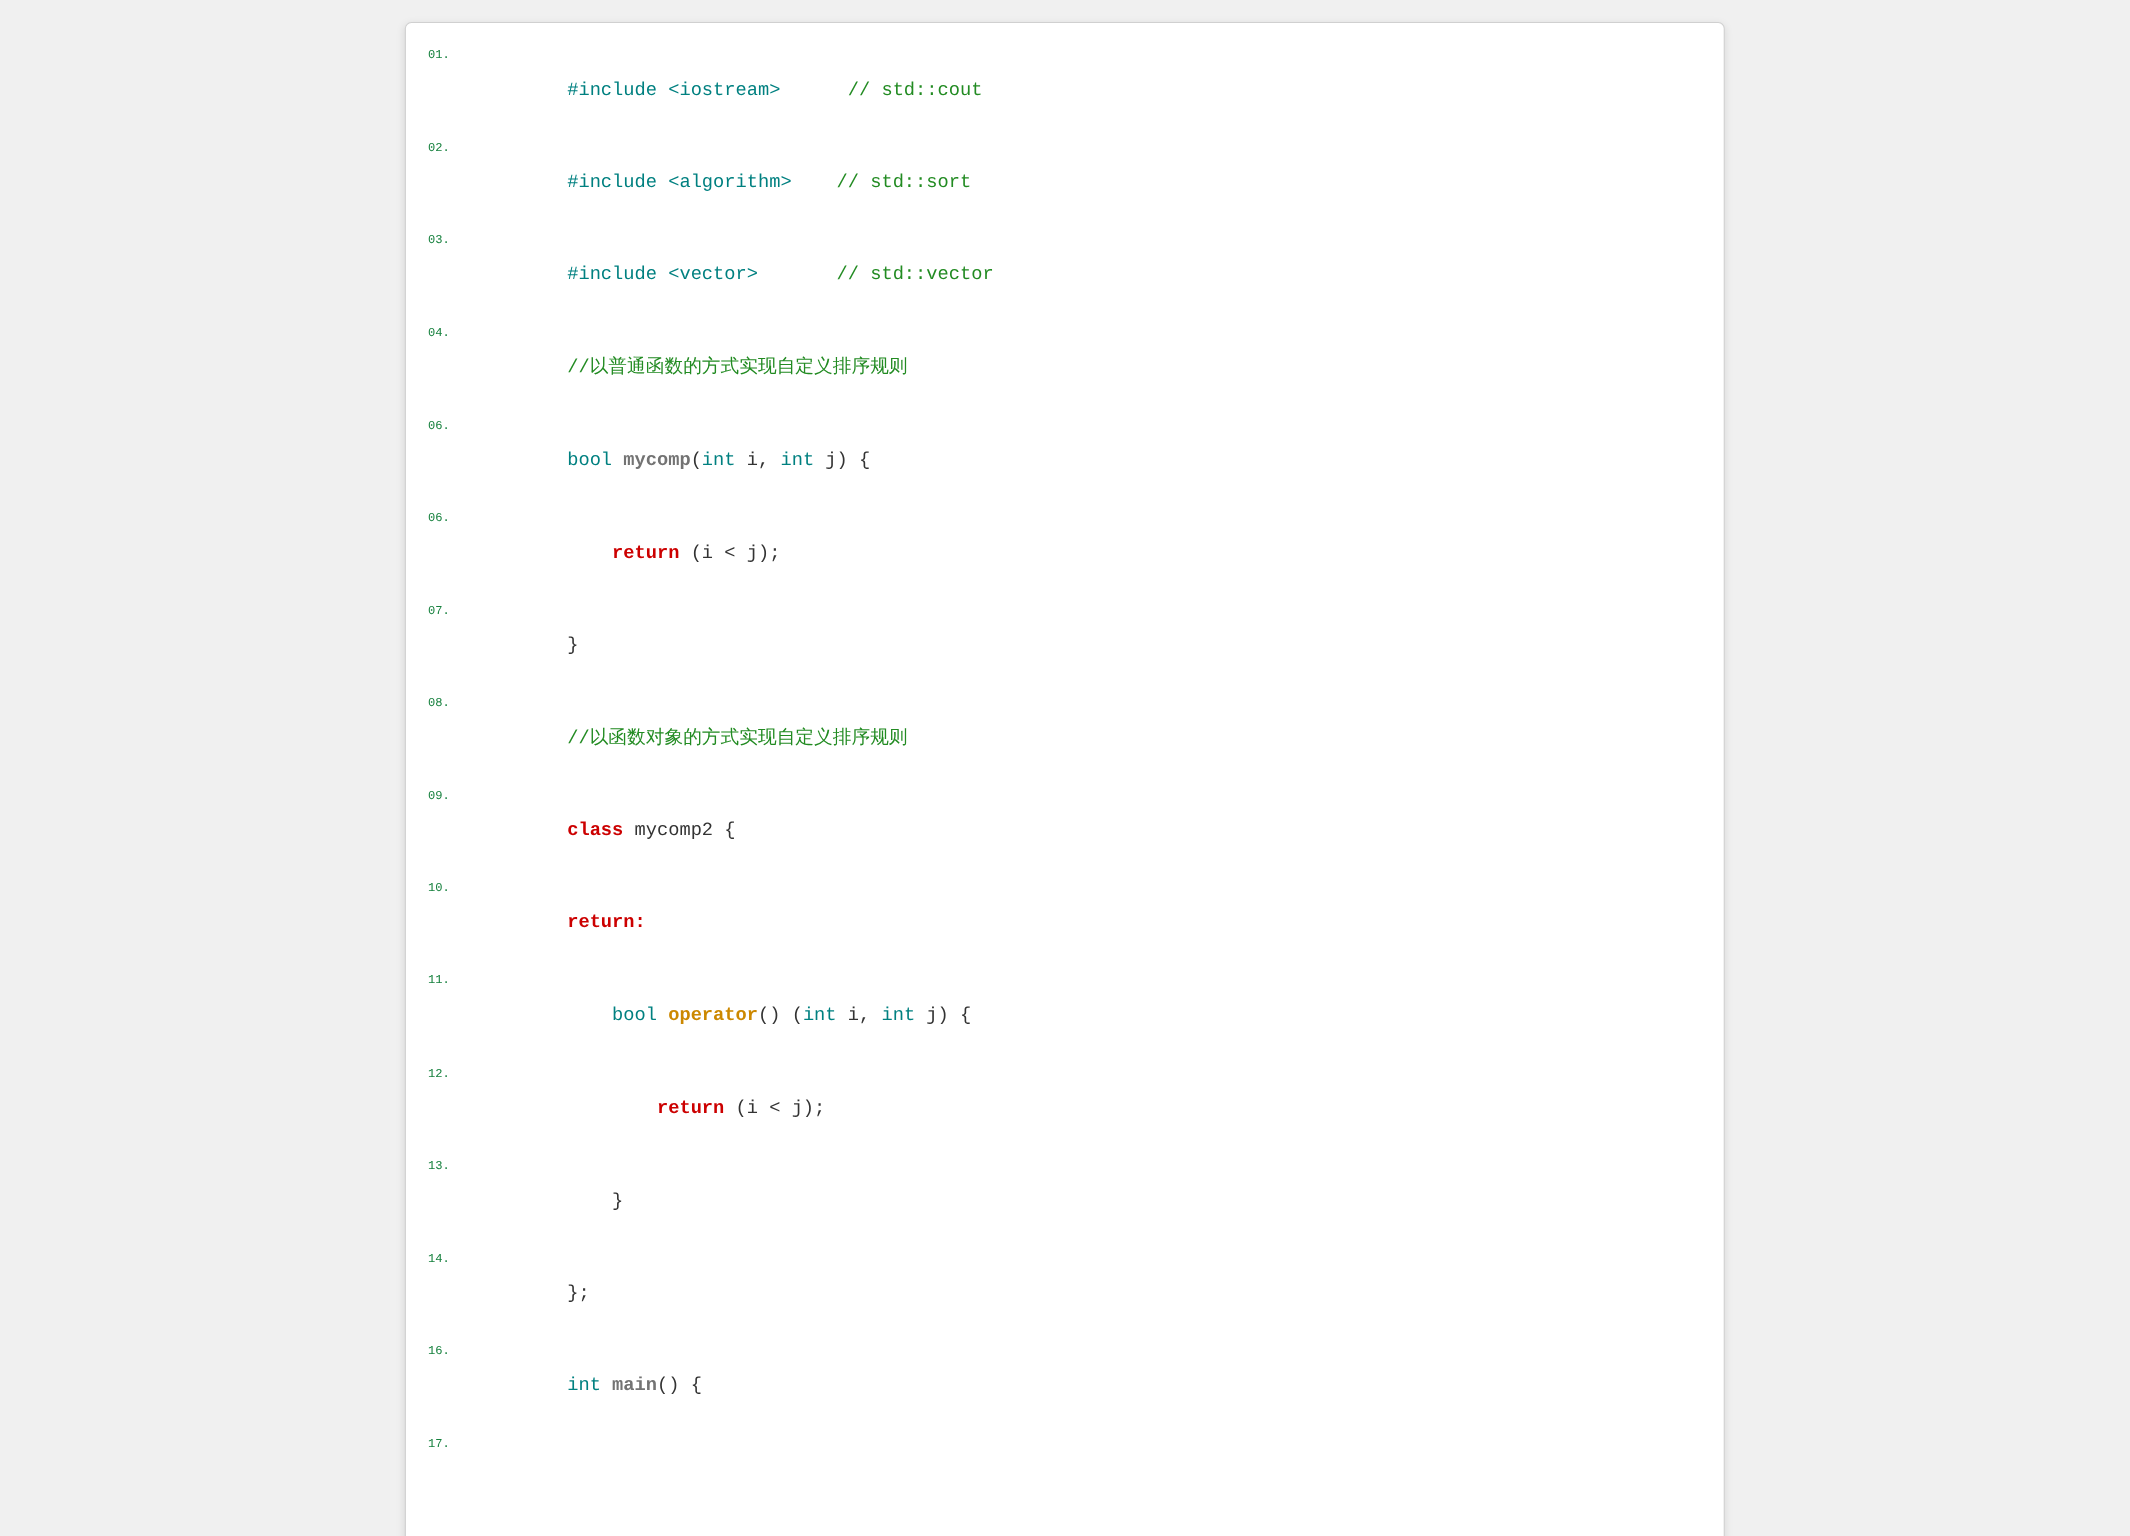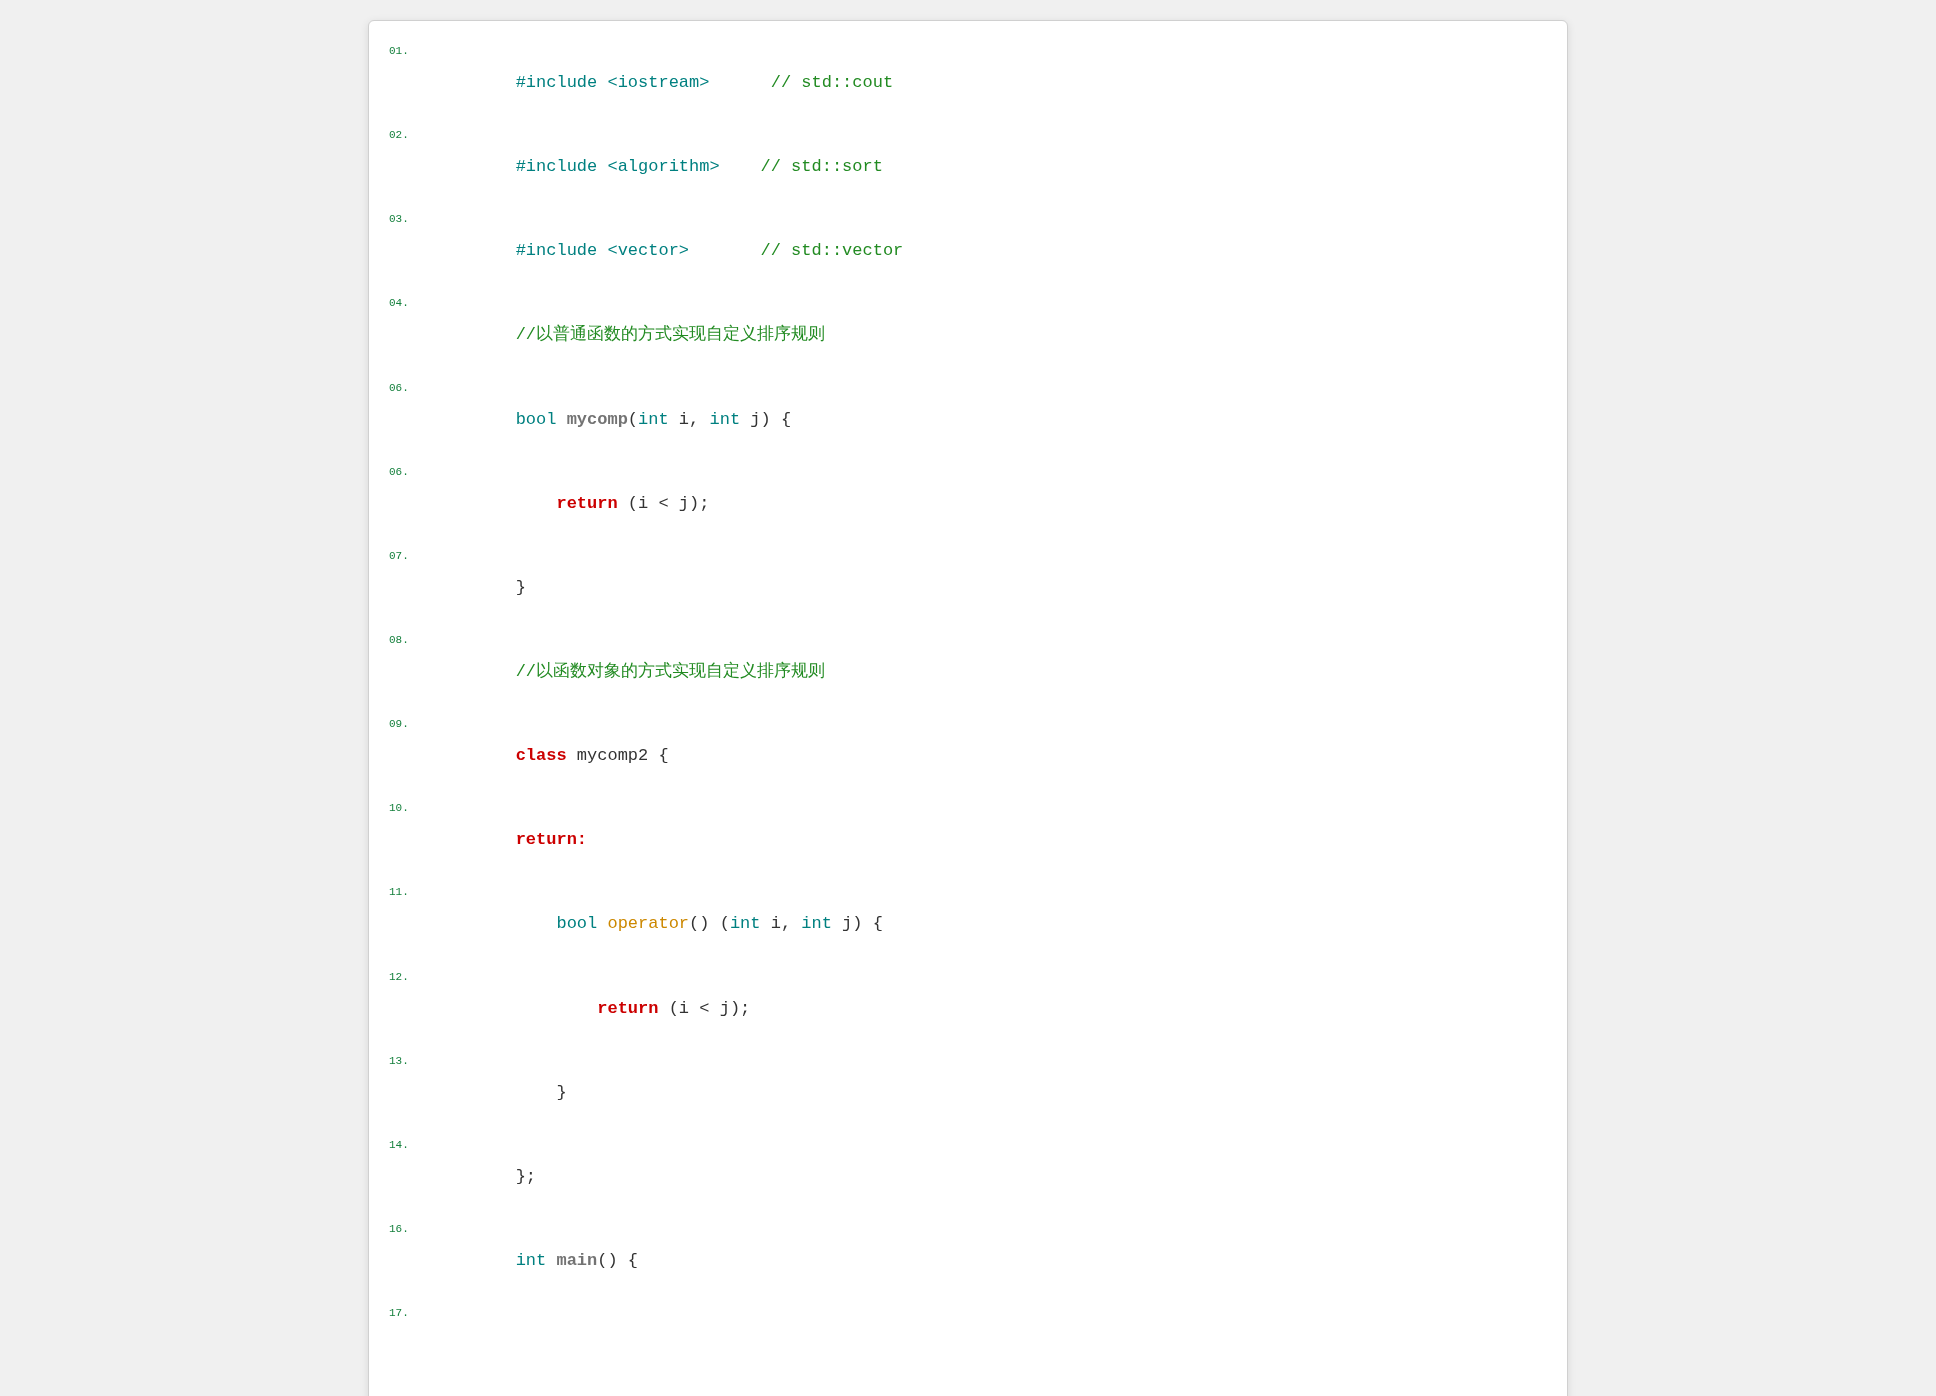--- a/index.html
+++ b/index.html
@@ -56,21 +56,21 @@
       flex: 1;
       white-space: pre-wrap;
       word-break: break-all;
     }
 
     
     .c-include { color: #008080; } 
     .c-comment { color: #228B22; margin-top: 44px; } 
     .c-comment-zh { color: #228B22; } 
     .c-keyword { color: #cc0000; font-weight: bold; } 
-    .c-function { color: #cc8800; font-weight: normal; } 
+    .c-function { color: #cc8800; font-weight: bold; } 
     .c-type { color: #008080; } 
     .c-normal { color: #333333; }
     .c-highlight-fn { color: #737373; font-weight: bold; }
   </style>
 </head>
 <body>
 
 <div class="code-container">
   <div class="code-block">
 

